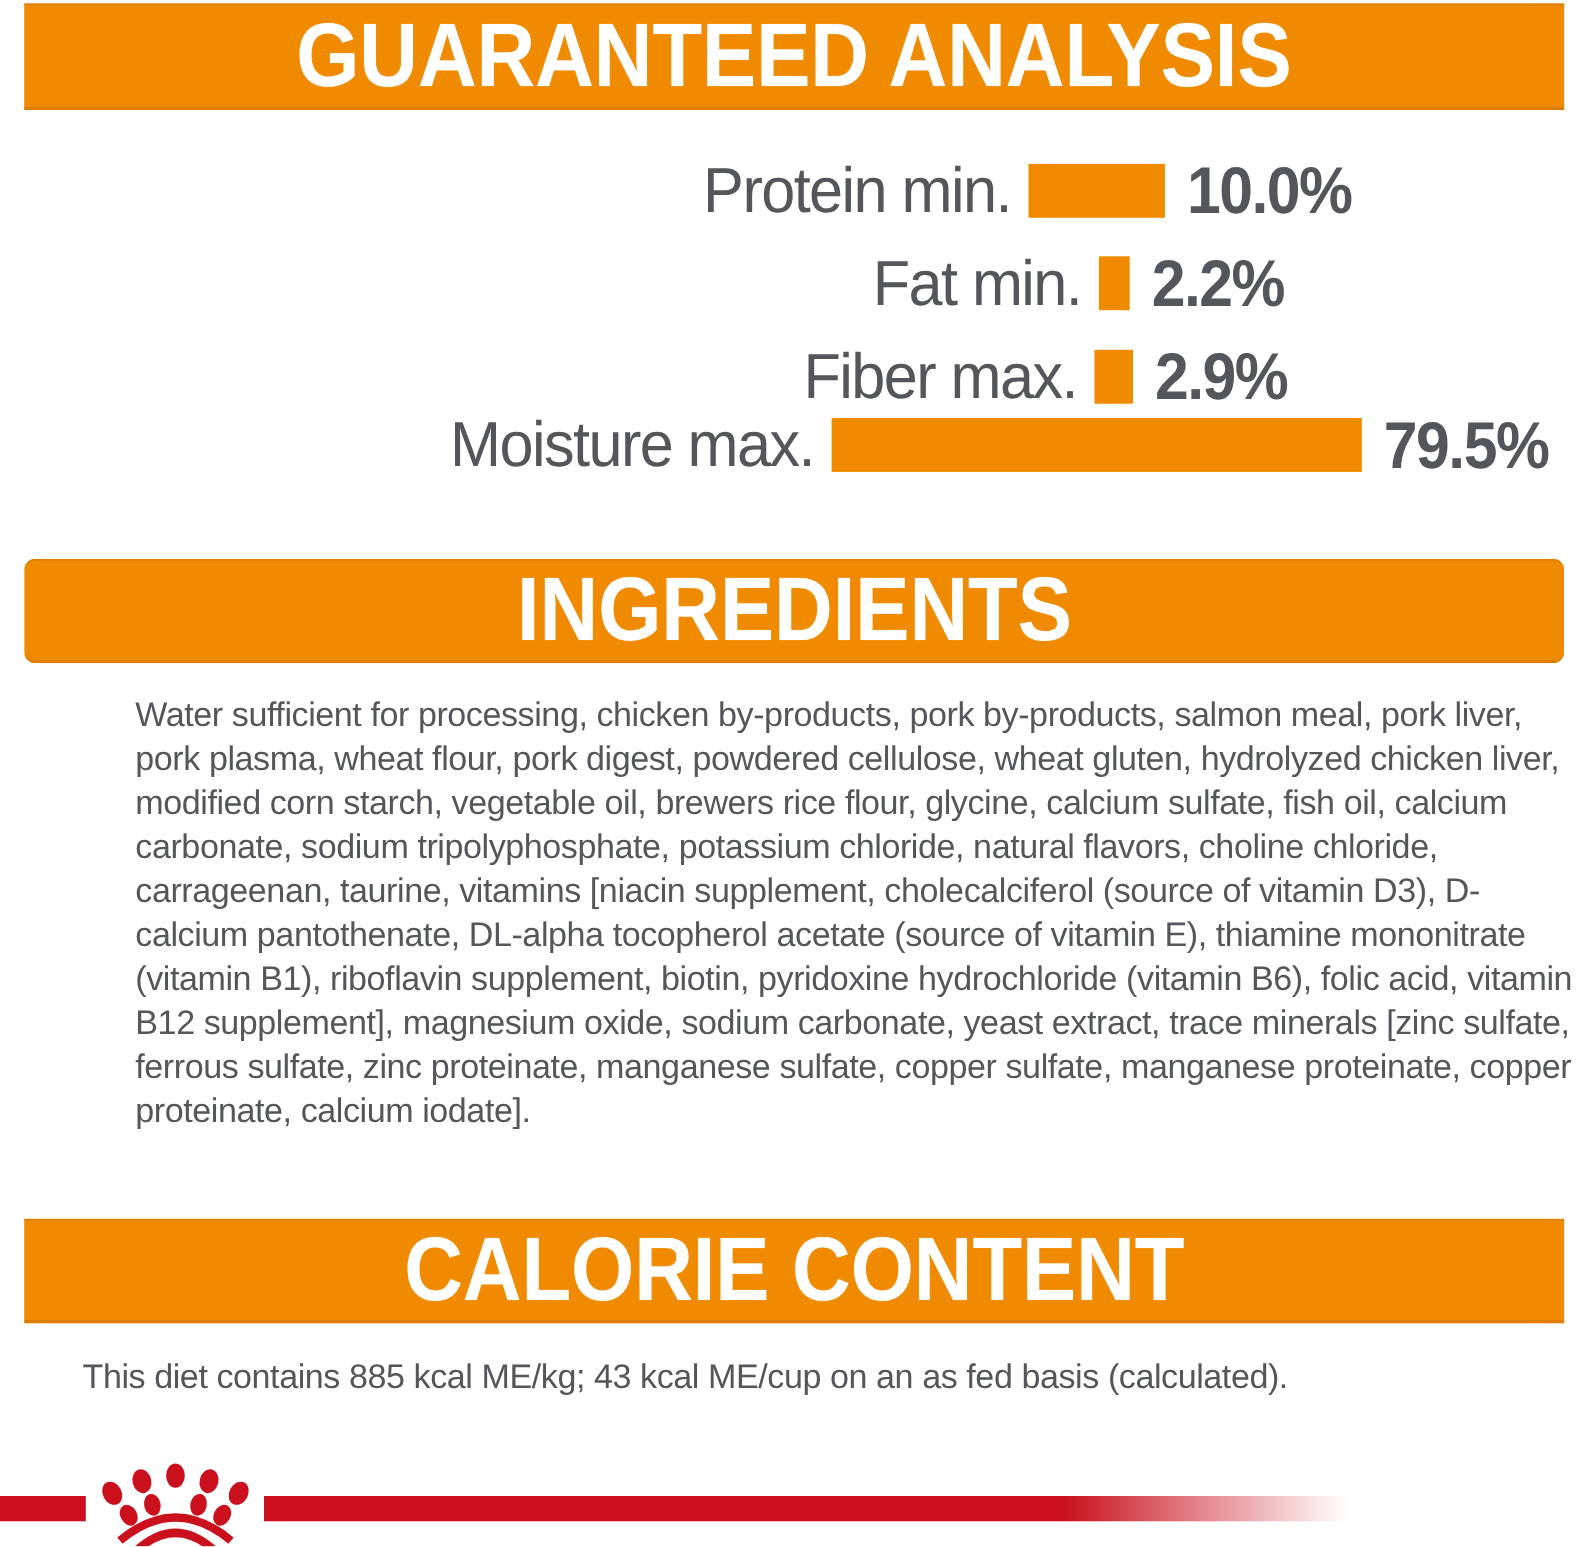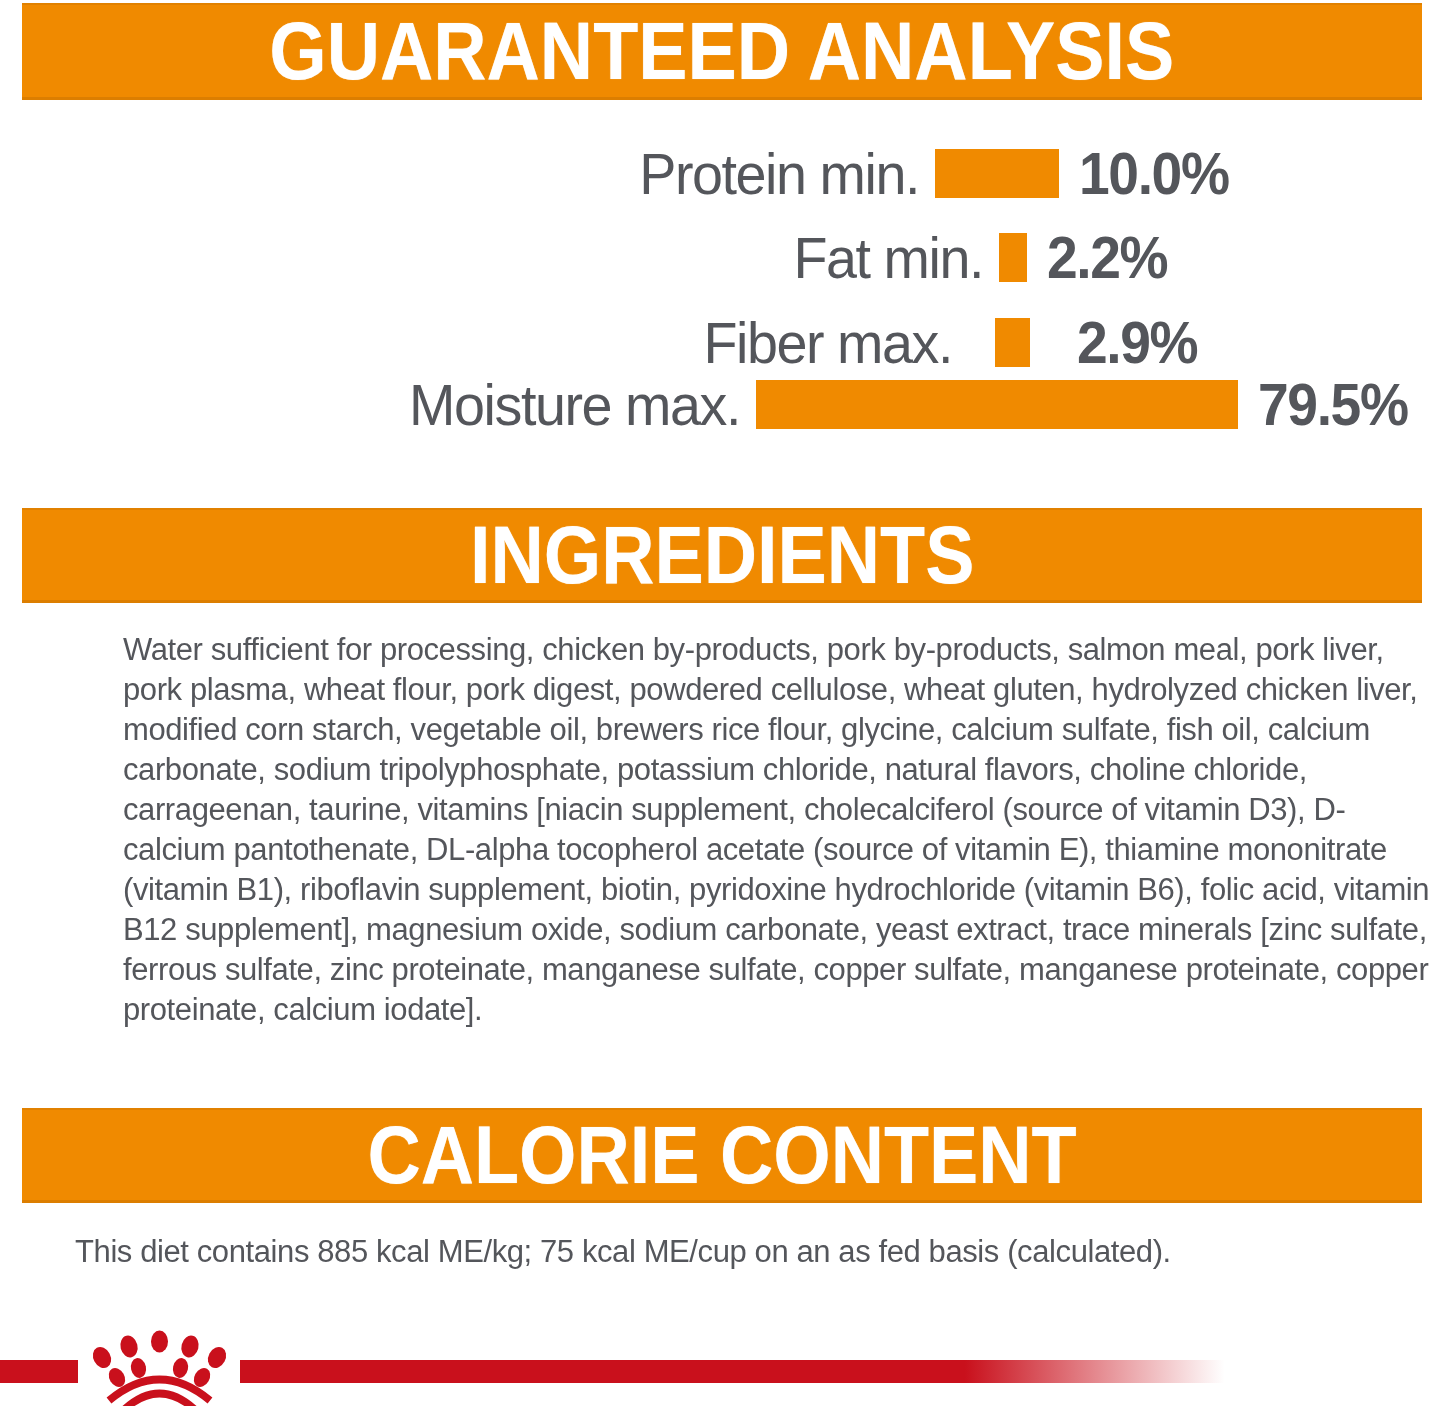--- a/index.html
+++ b/index.html
@@ -15,39 +15,39 @@
   }
   .banner{
     position:absolute;left:22px;width:1400px;
     background:var(--orange);
     display:flex;align-items:center;justify-content:center;
     border-top:2px solid rgba(0,0,0,0.06);
     border-bottom:3px solid rgba(0,0,0,0.08);
     box-sizing:border-box;
   }
   .banner-ga{top:3px;height:97px;}
-  .banner-ing{top:508px;height:95px;}
+  .banner-ing{top:508px;height:95px;border-radius:10px;}
   .banner-cal{top:1108px;height:95px;}
   .banner-text{
     color:#ffffff;
     font-weight:bold;
     font-size:82px;
     letter-spacing:0px;
     white-space:nowrap;
     transform:scaleX(0.90);
     transform-origin:center center;
     text-shadow:0 0 1px rgba(255,255,255,0.6);
   }
   .ga-row{
     position:absolute;left:0;width:100%;height:49px;
     display:flex;align-items:center;justify-content:center;
   }
   .ga-row-protein{top:149px;}
   .ga-row-fat{top:233px;}
-  .ga-row-fiber{top:318px;gap:27px;}
+  .ga-row-fiber{top:318px;}
   .ga-row-moisture{top:380px;}
   .ga-label{
     width:715px;
     text-align:right;
     color:var(--gray);
     font-size:58px;
     letter-spacing:-1.5px;
     white-space:nowrap;
     transform:scaleX(0.96);
     transform-origin:right center;
@@ -137,21 +137,21 @@
   <div class="banner banner-ing">
     <span class="banner-text">INGREDIENTS</span>
   </div>
 
   <div class="ingredients-text">Water sufficient for processing, chicken by-products, pork by-products, salmon meal, pork liver, pork plasma, wheat flour, pork digest, powdered cellulose, wheat gluten, hydrolyzed chicken liver, modified corn starch, vegetable oil, brewers rice flour, glycine, calcium sulfate, fish oil, calcium carbonate, sodium tripolyphosphate, potassium chloride, natural flavors, choline chloride, carrageenan, taurine, vitamins [niacin supplement, cholecalciferol (source of vitamin D3), D-calcium pantothenate, DL-alpha tocopherol acetate (source of vitamin E), thiamine mononitrate (vitamin B1), riboflavin supplement, biotin, pyridoxine hydrochloride (vitamin B6), folic acid, vitamin B12 supplement], magnesium oxide, sodium carbonate, yeast extract, trace minerals [zinc sulfate, ferrous sulfate, zinc proteinate, manganese sulfate, copper sulfate, manganese proteinate, copper proteinate, calcium iodate].</div>
 
   <div class="banner banner-cal">
     <span class="banner-text">CALORIE CONTENT</span>
   </div>
 
-  <div class="calorie-text">This diet contains 885 kcal ME/kg; 75 kcal ME/cup on an as fed basis (calculated).</div>
+  <div class="calorie-text">This diet contains 885 kcal ME/kg; 43 kcal ME/cup on an as fed basis (calculated).</div>
 
   <div class="footer-stripe"></div>
   <div class="stripe-gap"></div>
   <svg class="crown-logo" viewBox="0 0 150 82" preserveAspectRatio="xMidYMid slice" aria-hidden="true">
 
     <ellipse cx="17" cy="33" rx="8.5" ry="11" fill="currentColor" transform="rotate(-28 17 33)"></ellipse>
     <ellipse cx="44" cy="22" rx="8.5" ry="11" fill="currentColor" transform="rotate(-14 44 22)"></ellipse>
     <ellipse cx="74.5" cy="17" rx="8.5" ry="11" fill="currentColor"></ellipse>
     <ellipse cx="105" cy="22" rx="8.5" ry="11" fill="currentColor" transform="rotate(14 105 22)"></ellipse>
     <ellipse cx="132" cy="33" rx="8.5" ry="11" fill="currentColor" transform="rotate(28 132 33)"></ellipse>

